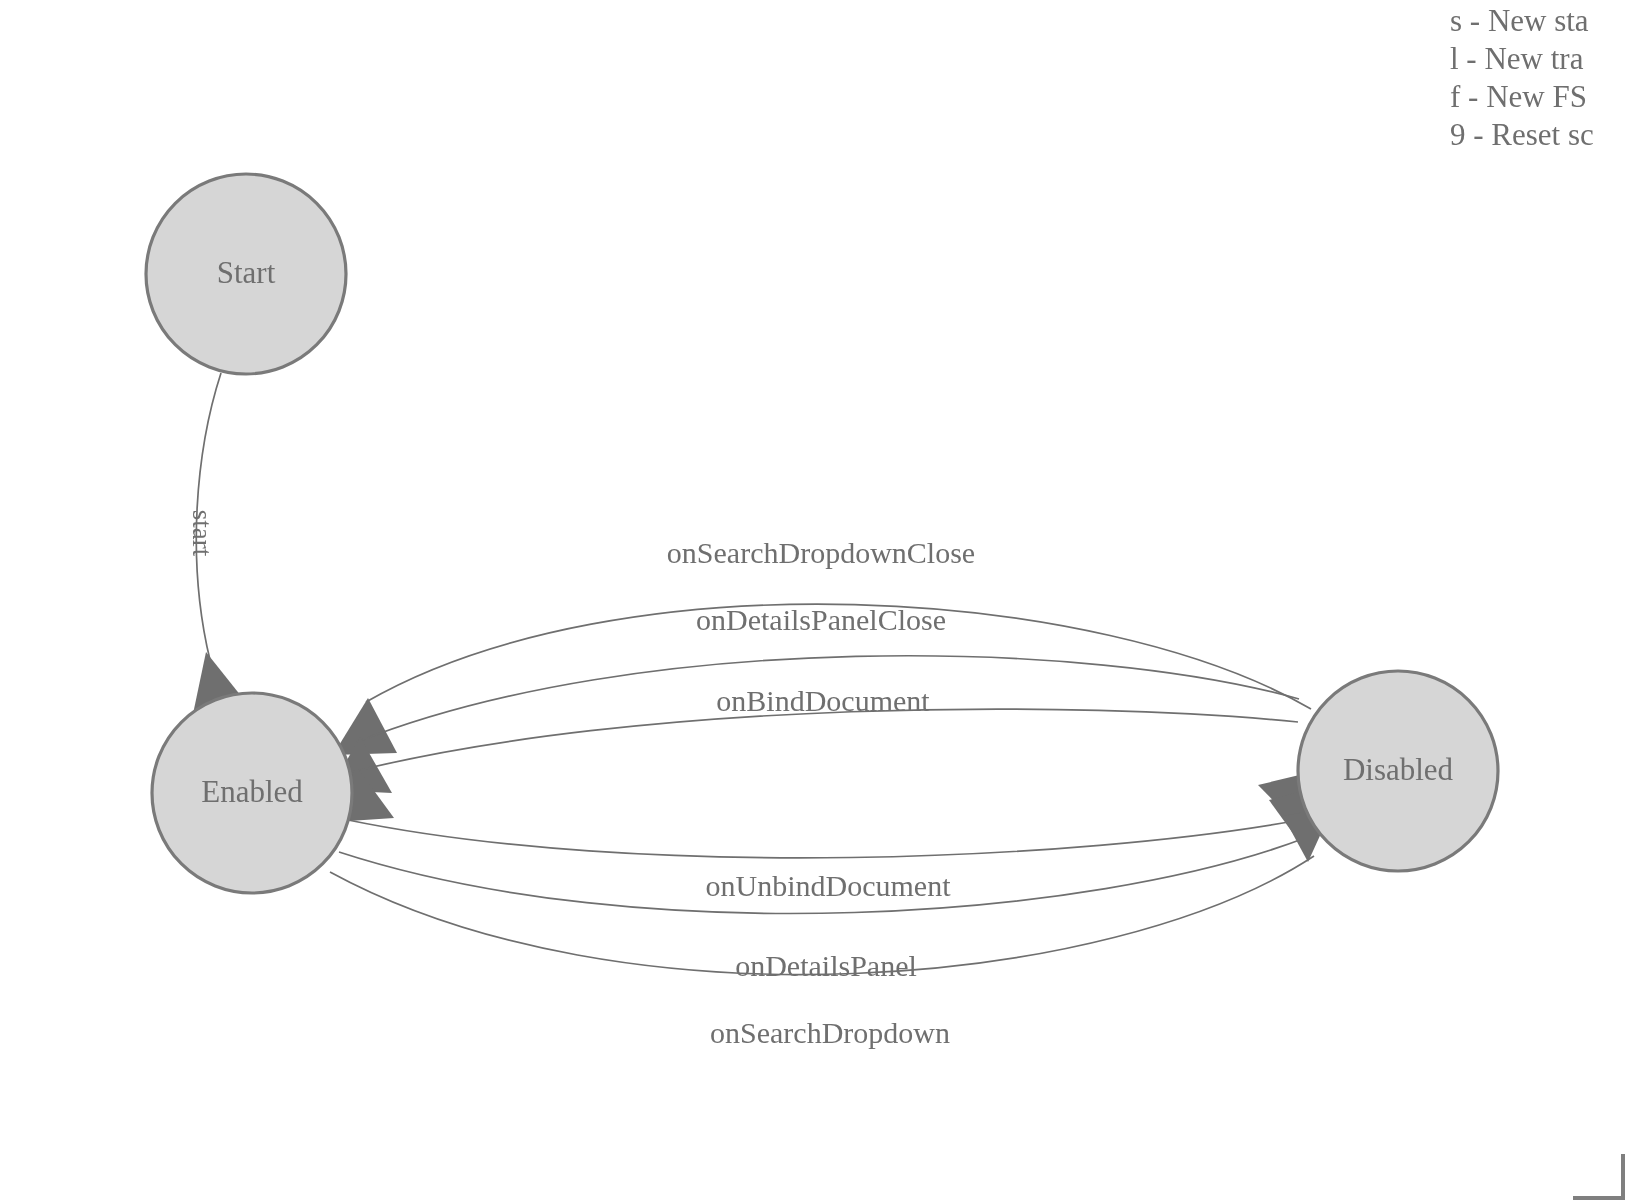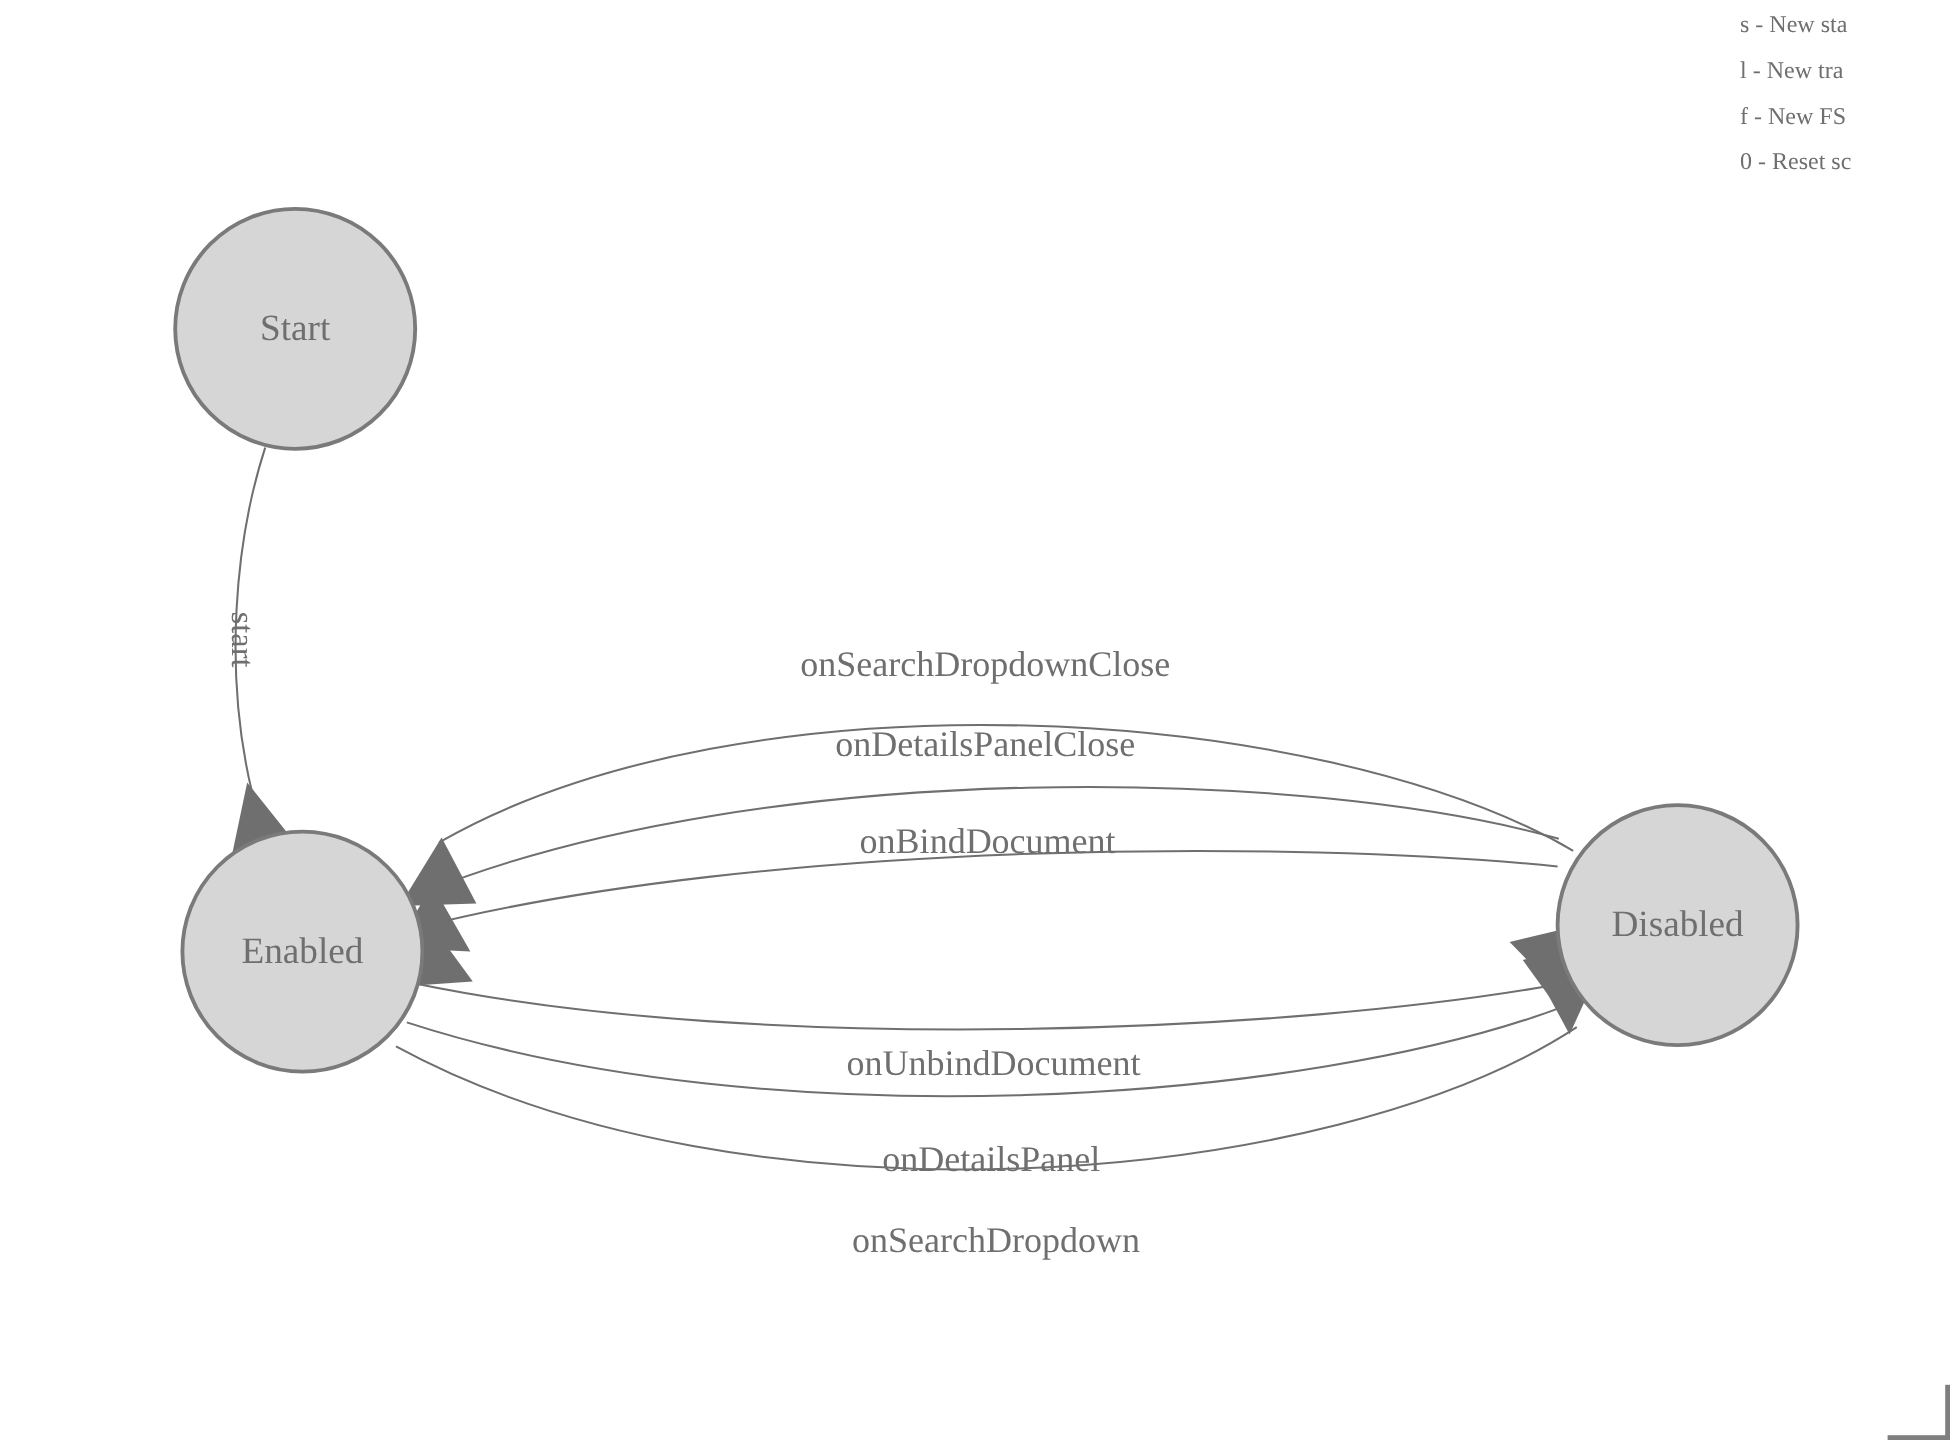--- a/index.html
+++ b/index.html
@@ -61,21 +61,21 @@
     right: 0;
     top: 0;
     width: 210px;
     overflow: hidden;
     padding-top: 2px;
     pointer-events: auto;
   }
   .help-line {
     color: #6f6f6f;
     font-family: "Liberation Serif", "DejaVu Serif", serif;
-    font-size: 20px;
+    font-size: 31px;
     line-height: 38px;
     white-space: nowrap;
     margin-left: 28px;
   }
   #corner-handle {
     position: absolute;
     right: 7px;
     bottom: 4px;
     width: 48px;
     height: 42px;
@@ -153,18 +153,18 @@
     <text class="edge-label" x="826" y="976">onDetailsPanel</text>
 
     <text class="edge-label" x="830" y="1043">onSearchDropdown</text>
 
   </svg>
 
   <div id="help-panel">
     <div class="help-line">s - New sta</div>
     <div class="help-line">l - New tra</div>
     <div class="help-line">f - New FS</div>
-    <div class="help-line">0 - Reset sc</div>
+    <div class="help-line">9 - Reset sc</div>
   </div>
 
   <div id="corner-handle"></div>
 
 </div>
 
 </body></html>

